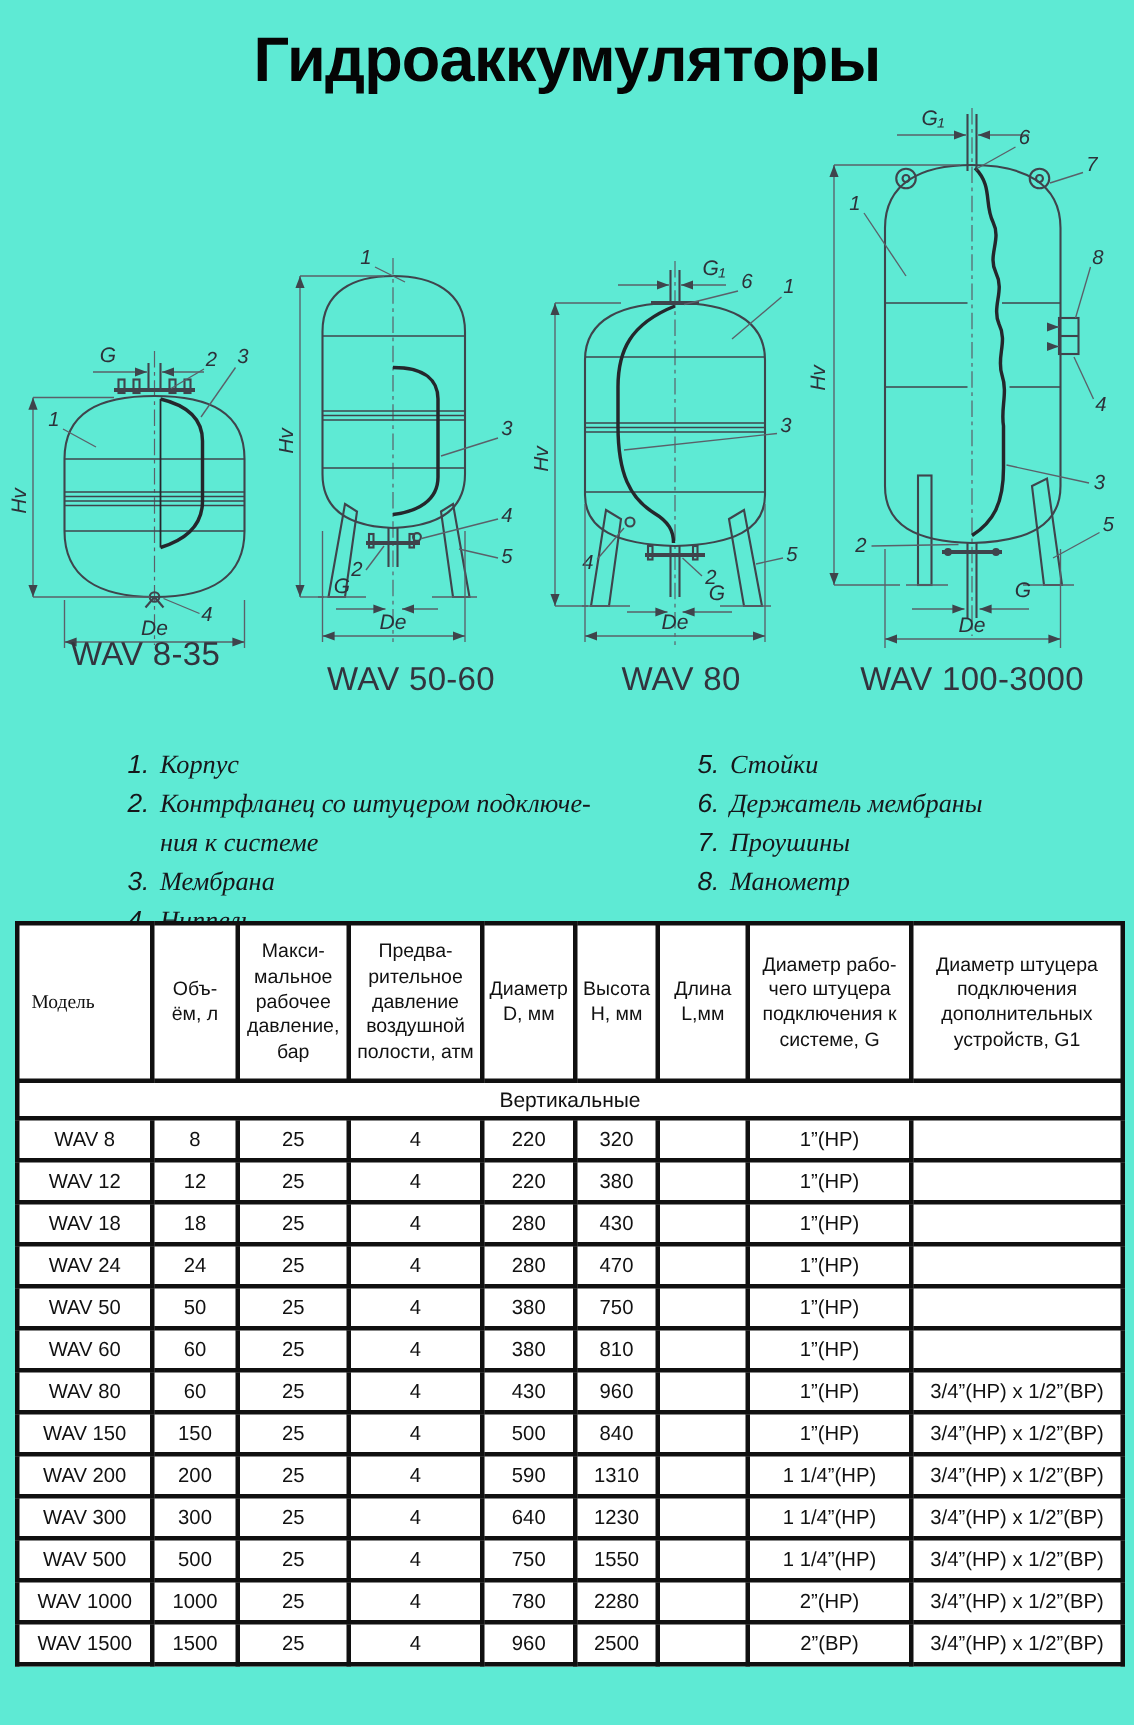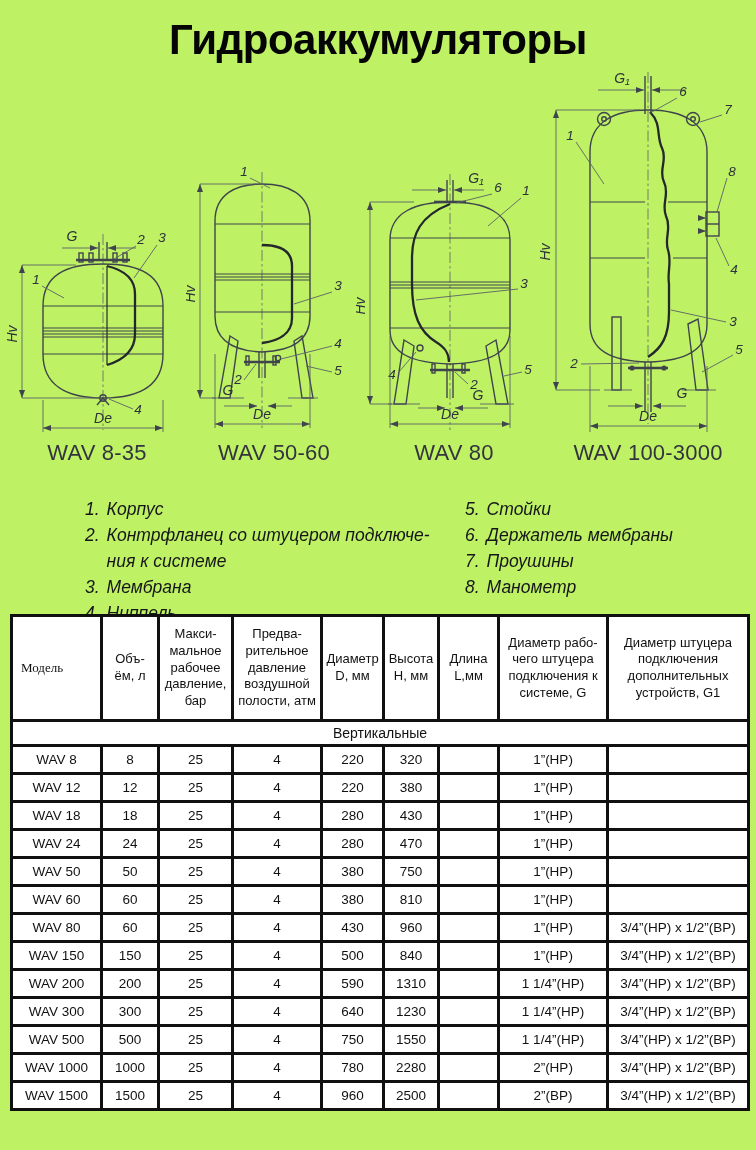--- a/index.html
+++ b/index.html
@@ -1,16 +1,16 @@
 <!DOCTYPE html>
 <html><head>
 <meta charset="utf-8">
 <style>
   html,body{margin:0;padding:0;background:#fff;}
-  .page{position:relative;width:756px;height:1150px;background:#bef264;overflow:hidden;
+  .page{position:relative;width:756px;height:1150px;background:#5eead4;overflow:hidden;
         font-family:"Liberation Sans",sans-serif;color:#111;}
   .title{position:absolute;top:16px;left:0;width:756px;text-align:center;margin:0;
          font-size:42px;font-weight:bold;letter-spacing:-0.5px;color:#050505;}
   .drawing{position:absolute;}
   .caption{position:absolute;left:0;right:0;text-align:center;font-size:22px;
            color:#33343e;letter-spacing:0.2px;}
   
   .ol{fill:none;stroke:#3f444c;stroke-width:1.4;}
   .ol2{fill:none;stroke:#3f444c;stroke-width:2.6;}
   .tl{fill:none;stroke:#5a6069;stroke-width:0.9;}
@@ -20,21 +20,21 @@
   .dim{font:italic 14px "Liberation Sans",sans-serif;fill:#2d3139;}
   .co{font:italic 13.5px "Liberation Sans",sans-serif;fill:#2d3139;}
   
   .legend{position:absolute;top:496px;left:85px;width:640px;display:flex;}
   .legend ul{list-style:none;margin:0;padding:0;font-style:italic;font-size:17.5px;
              line-height:26px;color:#16161a;}
   .legend .col-left{width:380px;}
   .legend .col-right{width:260px;}
   .legend li{display:flex;}
   .legend .num{flex:0 0 auto;margin-right:7px;}
-  .legend .txt{white-space:pre-line;}
+  .legend .txt{white-space:pre-line;font-family:Liberation Serif, serif;}
   
   .spec-table{position:absolute;top:614px;left:10px;width:737px;border-collapse:collapse;
               table-layout:fixed;background:#fff;}
   .spec-table th,.spec-table td{border:3px solid #101010;text-align:center;
               vertical-align:middle;padding:0 2px;overflow:hidden;}
   .spec-table thead th{height:102px;font-weight:normal;font-size:13px;line-height:1.28;
               white-space:pre-line;}
   .spec-table thead th:first-child{text-align:left;padding-left:8px;font-family:Liberation Serif, serif;}
   .spec-table td{height:25px;font-size:13.5px;}
   .spec-table .section-row td{height:22px;font-size:14px;}
@@ -93,21 +93,21 @@
 
       <line class="tl" x1="36" y1="64" x2="58" y2="76"></line>
       <text class="co" x="30" y="62" text-anchor="middle">1</text>
       <line class="tl" x1="130" y1="24" x2="108" y2="37"></line>
       <text class="co" x="135" y="22" text-anchor="middle">2</text>
       <line class="tl" x1="151" y1="23" x2="128" y2="56"></line>
       <text class="co" x="156" y="20" text-anchor="middle">3</text>
       <line class="tl" x1="127" y1="187" x2="103" y2="177"></line>
       <text class="co" x="132" y="192" text-anchor="middle">4</text>
     </svg>
-    <div class="caption" style="top:218px">WAV 8-35</div>
+    <div class="caption" style="top:201px">WAV 8-35</div>
   </div>
 
   <div class="drawing" style="left:186px;top:166px;width:176px;height:302px">
     <svg width="176" height="270" viewBox="0 0 176 270">
       <line class="cl" x1="76" y1="6" x2="76" y2="262"></line>
       <path class="ol" d="M29,150 L29,55 C29,28 50,18 76,18 C102,18 124,28 124,55 L124,150 C124,176 103,185 76,186 C49,185 29,176 29,150 Z"></path>
       <line class="wl" x1="29" y1="58" x2="124" y2="58"></line>
       <line class="wl" x1="29" y1="146" x2="124" y2="146"></line>
       <line class="wl" x1="29" y1="108" x2="124" y2="108"></line>
       <line class="wl" x1="29" y1="111" x2="124" y2="111"></line>

